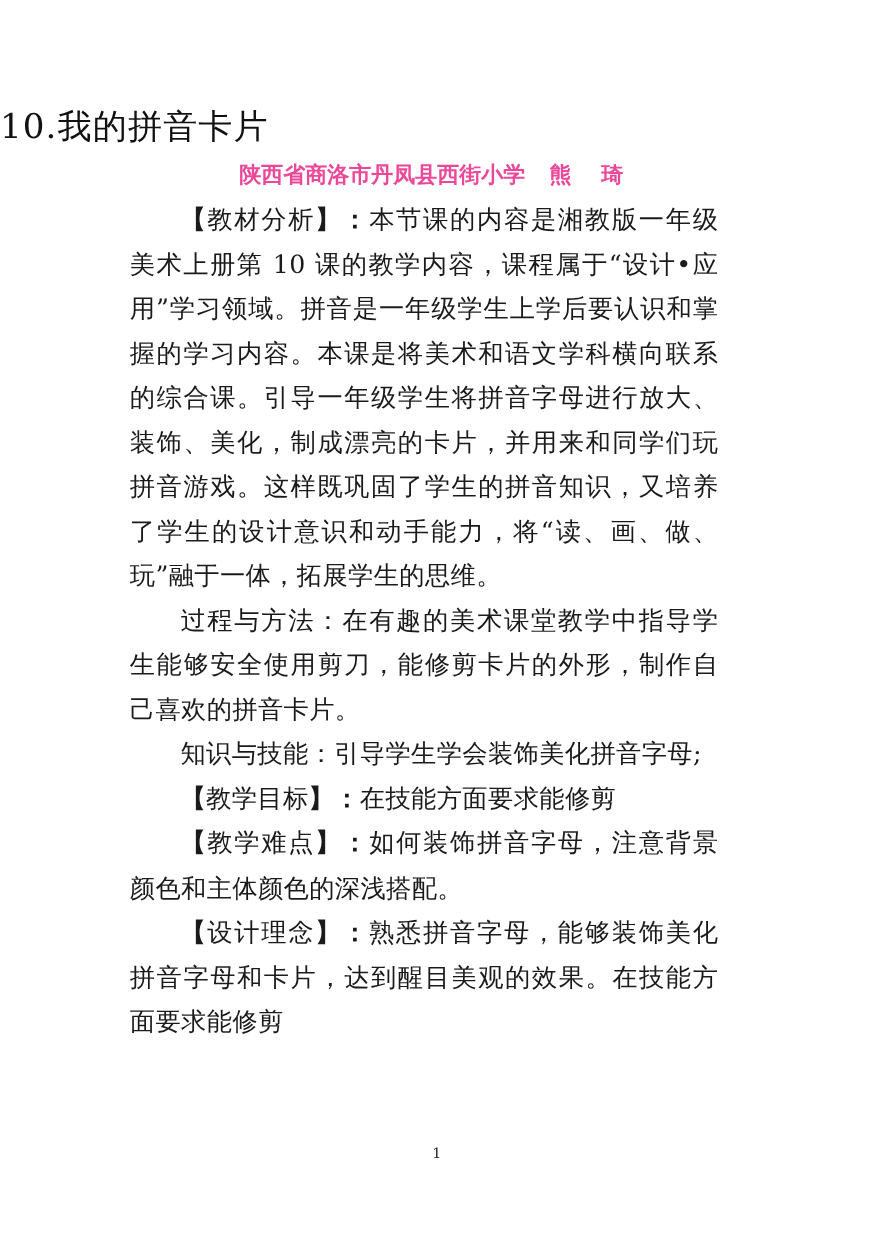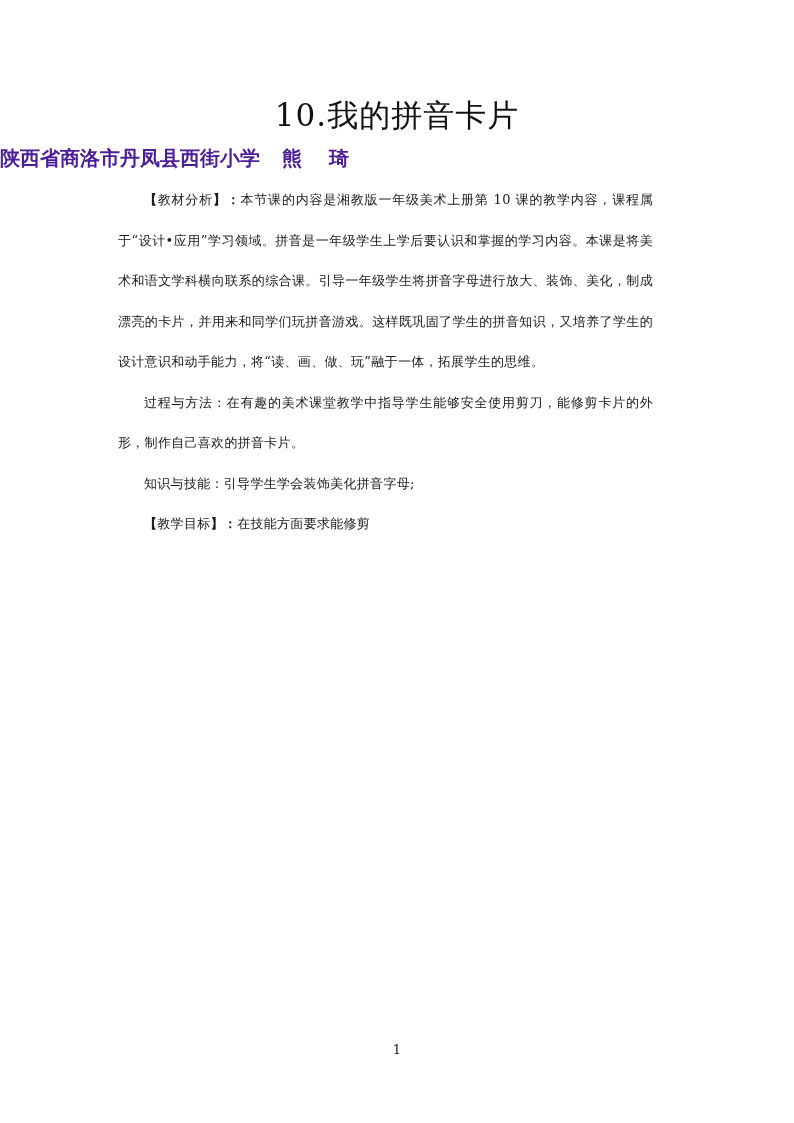--- a/index.html
+++ b/index.html
@@ -1,25 +1,25 @@
 <!DOCTYPE html>
 <html><head>
 <meta charset="utf-8">
 <style>
   html, body { margin: 0; padding: 0; background: #ffffff; }
   body { width: 794px; height: 1123px; position: relative; overflow: hidden;
          font-family: "DejaVu Serif", "Liberation Serif", serif; color: #111; }
   .page { position: absolute; left: 0; top: 0; width: 794px; height: 1123px; background: #fff; }
-  .title { position: absolute; left: 0; width: 794px; top: 95px; text-align: center;
+  .title { position: absolute; left: 0; width: 794px; top: 95px; text-align: left;
            font-size: 31px; line-height: 40px; letter-spacing: 1px; color: #111; }
-  .author { position: absolute; left: 0; width: 794px; top: 143px; text-align: left;
-            font-size: 20px; line-height: 30px; font-weight: bold; color: #4c1d95; }
+  .author { position: absolute; left: 0; width: 794px; top: 143px; text-align: center;
+            font-size: 20px; line-height: 30px; font-weight: bold; color: #ec4899; }
   .author .name { margin-left: 22px; letter-spacing: 10px; }
   .body { position: absolute; left: 118px; top: 180px; width: 535px; }
-  .para { font-size: 13px; line-height: 40.5px; margin: 0; text-align: justify;
+  .para { font-size: 23px; line-height: 40.5px; margin: 0; text-align: justify;
           text-indent: 2em; color: #1a1a1a; letter-spacing: 0.3px; }
   .para .head { font-weight: normal; }
   .para .bracket { font-weight: bold; }
   .page-num { position: absolute; left: 0; width: 794px; top: 1042px; text-align: center;
               font-size: 13px; line-height: 16px; color: #222; }
 </style>
 </head>
 <body>
 
 <div class="page">
@@ -33,18 +33,20 @@
   <div class="body">
 
     <p class="para"><span class="bracket">【</span><span class="head">教材分析</span><span class="bracket">】</span><span class="bracket">：</span><span>本节课的内容是湘教版一年级美术上册第 10 课的教学内容，课程属于“设计•应用”学习领域。拼音是一年级学生上学后要认识和掌握的学习内容。本课是将美术和语文学科横向联系的综合课。引导一年级学生将拼音字母进行放大、装饰、美化，制成漂亮的卡片，并用来和同学们玩拼音游戏。这样既巩固了学生的拼音知识，又培养了学生的设计意识和动手能力，将“读、画、做、玩”融于一体，拓展学生的思维。</span></p>
 
 
     <p class="para">过程与方法：在有趣的美术课堂教学中指导学生能够安全使用剪刀，能修剪卡片的外形，制作自己喜欢的拼音卡片。</p>
     <p class="para">知识与技能：引导学生学会装饰美化拼音字母;</p>
 
     <p class="para"><span class="bracket">【</span><span class="head">教学目标</span><span class="bracket">】</span><span class="bracket">：</span><span>在技能方面要求能修剪</span></p>
 
+    <p class="para"><span class="bracket">【</span><span class="head">教学难点</span><span class="bracket">】</span><span class="bracket">：</span><span>如何装饰拼音字母，注意背景颜色和主体颜色的深浅搭配。</span></p>
 
+    <p class="para"><span class="bracket">【</span><span class="head">设计理念</span><span class="bracket">】</span><span class="bracket">：</span><span>熟悉拼音字母，能够装饰美化拼音字母和卡片，达到醒目美观的效果。在技能方面要求能修剪</span></p>
 
   </div>
 
   <div class="page-num">1</div>
 </div>
 
 </body></html>

